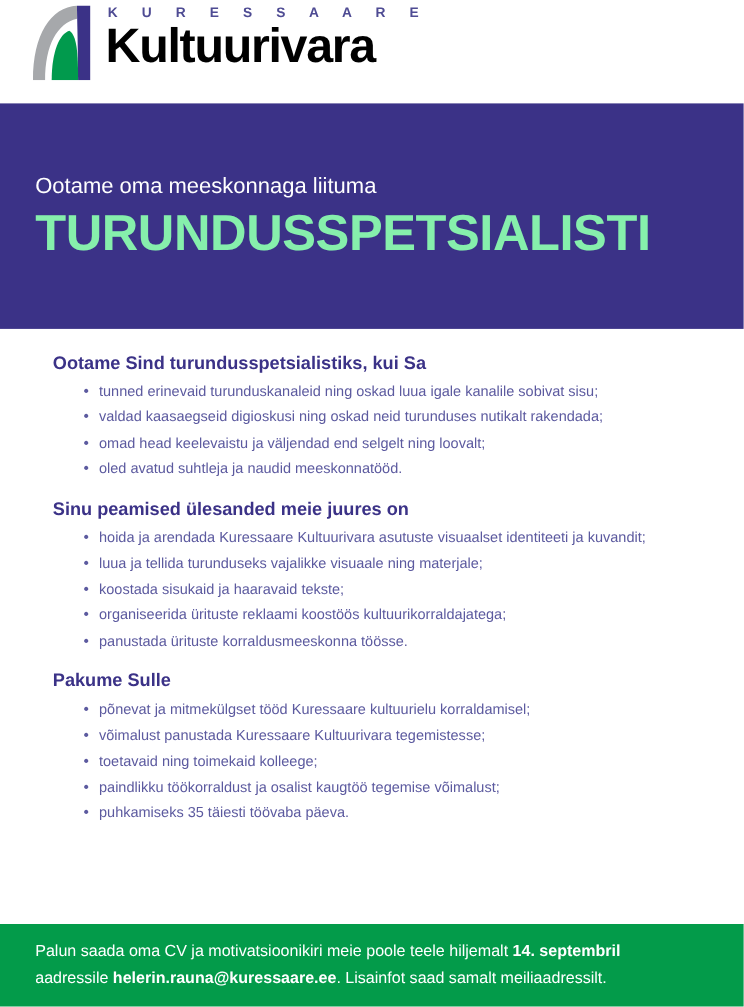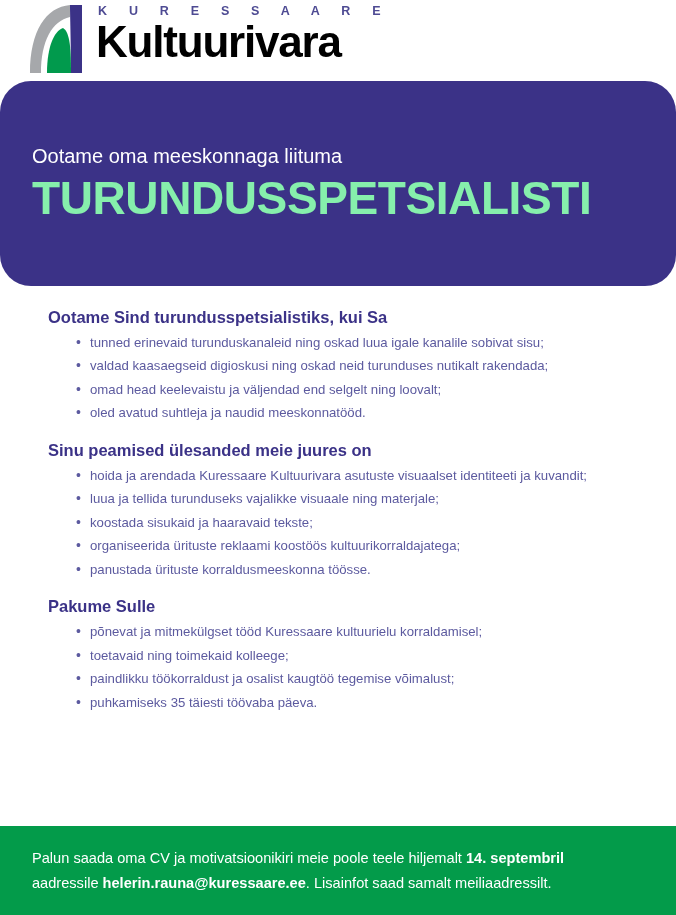--- a/index.html
+++ b/index.html
@@ -19,21 +19,21 @@
     position: relative;
     width: 676px;
     height: 915px;
     background: #ffffff;
     display: flex;
     flex-direction: column;
   }
 
   
   .logo-area {
-    height: 81px;
+    height: 94px;
     padding: 4px 0 0 26px;
     display: flex;
     align-items: flex-start;
   }
 
   .logo-mark {
     width: 62px;
     height: 68px;
     flex: 0 0 62px;
     margin-top: 1px;
@@ -65,21 +65,20 @@
   }
 
   
   .banner {
     background: #3b3287;
     height: 205px;
     padding: 0 0 0 32px;
     display: flex;
     flex-direction: column;
     justify-content: center;
-    border-radius: 31px;
   }
 
   .banner-sub {
     color: #ffffff;
     font-size: 20px;
     line-height: 1.2;
     margin-bottom: 6px;
     font-weight: normal;
   }
 
@@ -130,21 +129,21 @@
     left: 0;
     top: -1px;
     color: #5c5a9f;
     font-size: 14px;
     line-height: 1.1;
   }
 
   
   .footer {
     background: #039b4a;
-    height: 89px;
+    height: 75px;
     padding: 0 30px 0 32px;
     display: flex;
     flex-direction: column;
     justify-content: center;
   }
 
   .footer-line {
     color: #ffffff;
     font-size: 14.6px;
     line-height: 1.65;
@@ -196,20 +195,21 @@
         <li>koostada sisukaid ja haaravaid tekste;</li>
         <li>organiseerida ürituste reklaami koostöös kultuurikorraldajatega;</li>
         <li>panustada ürituste korraldusmeeskonna töösse.</li>
       </ul>
     </div>
 
     <div class="section">
       <h2 class="section-heading">Pakume Sulle</h2>
       <ul class="bullets">
         <li>põnevat ja mitmekülgset tööd Kuressaare kultuurielu korraldamisel;</li>
+        <li>võimalust panustada Kuressaare Kultuurivara tegemistesse;</li>
         <li>toetavaid ning toimekaid kolleege;</li>
         <li>paindlikku töökorraldust ja osalist kaugtöö tegemise võimalust;</li>
         <li>puhkamiseks 35 täiesti töövaba päeva.</li>
       </ul>
     </div>
 
   </main>
 
   <footer class="footer">
     <div class="footer-line"><span>Palun saada oma CV ja motivatsioonikiri meie poole teele hiljemalt </span><b>14. septembril</b></div>

